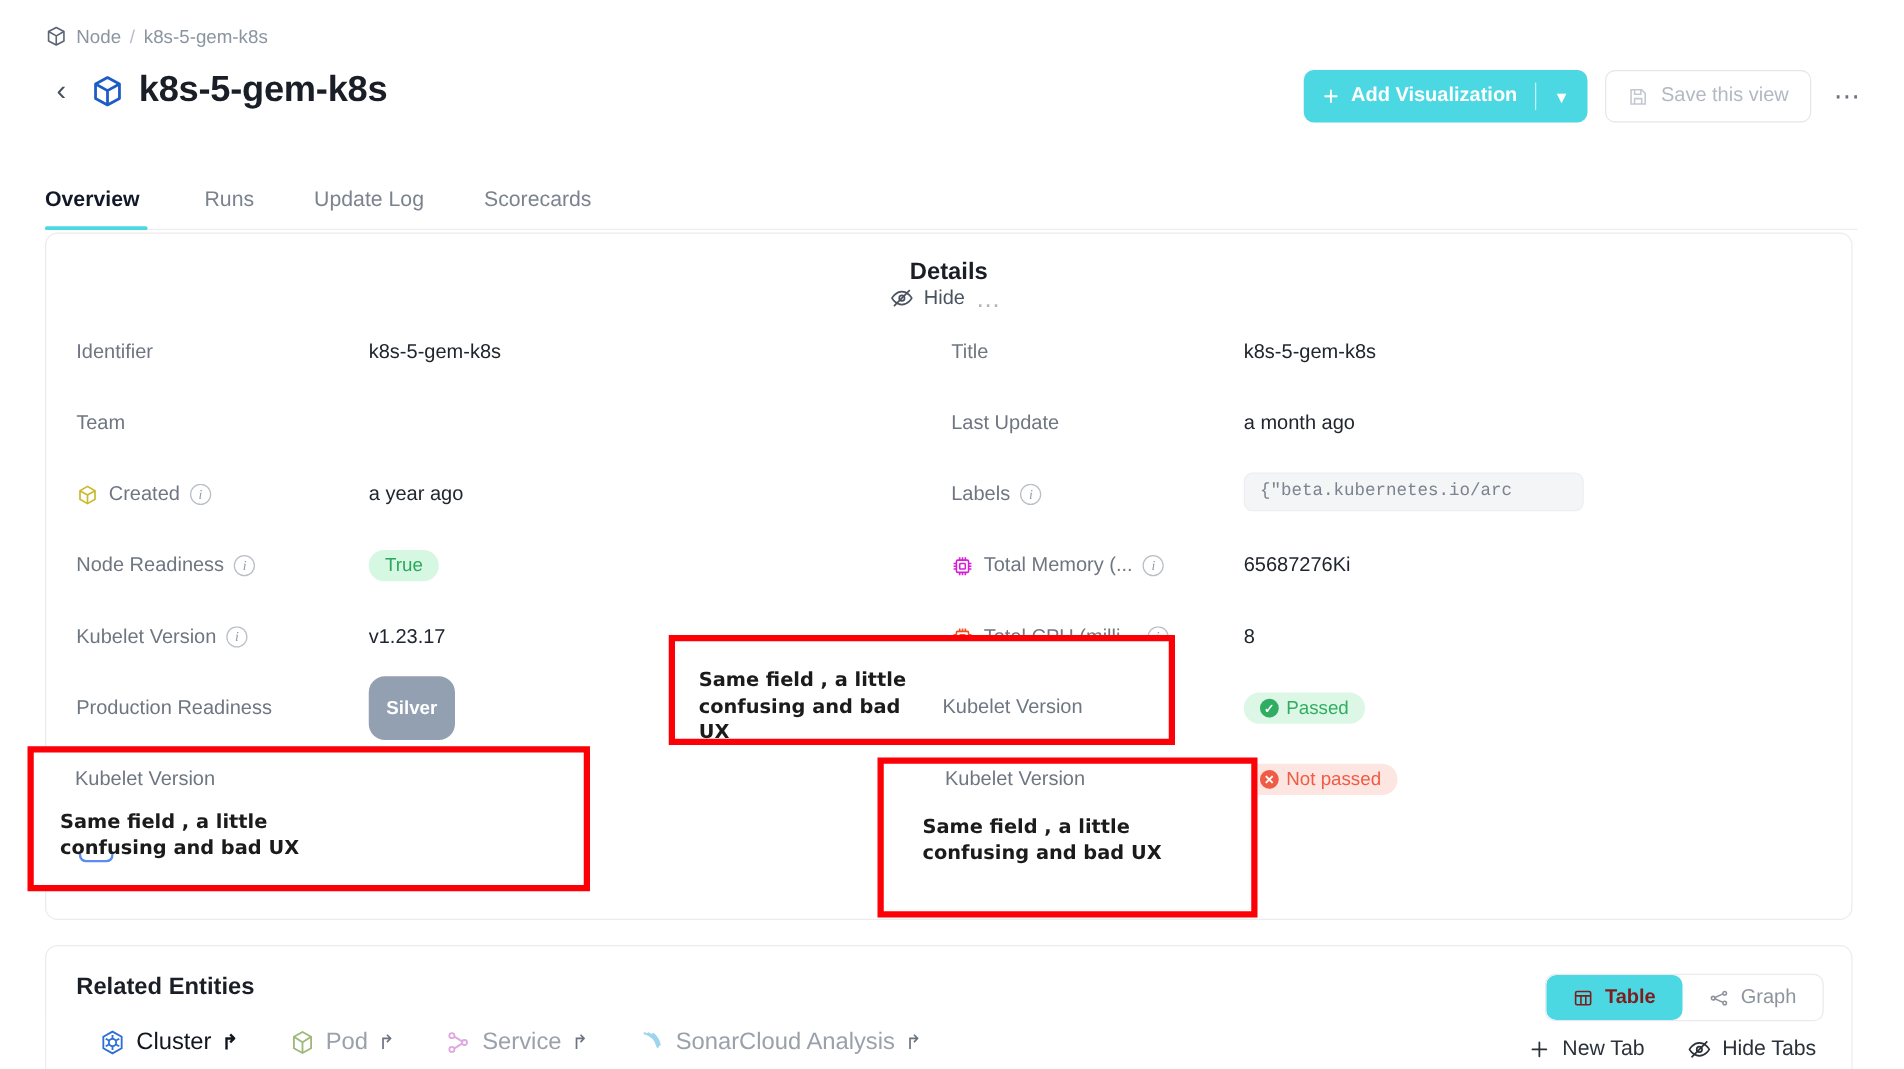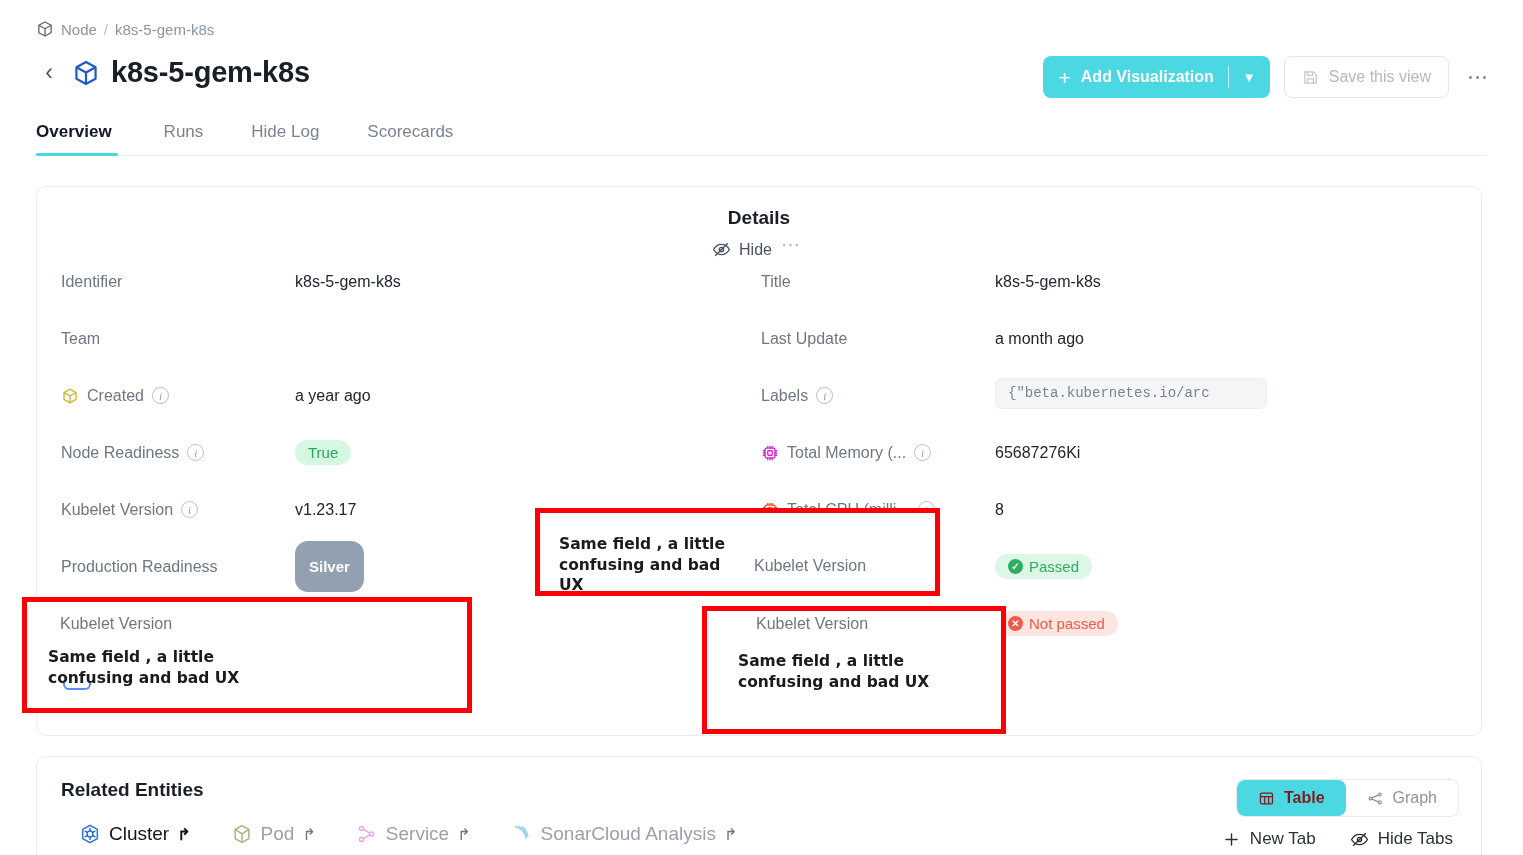--- a/index.html
+++ b/index.html
@@ -65,40 +65,40 @@
   
   .tabs {
     position: absolute; left: 36px; top: 122px; right: 0;
     display: flex; align-items: flex-end; gap: 0;
     border-bottom: 1px solid #ebedf0; width: 1450px;
   }
   .tab {
     font-size: 17px; color: #7b838f; padding: 0 24px 13px 24px;
     cursor: pointer; position: relative; white-space: nowrap;
   }
-  .tab:first-child { padding-left: 0; padding-right: 28px; }
+  .tab:first-child { padding-left: 0; padding-right: 28px; margin-top: 28px; }
   .tab.active { color: #111827; font-weight: 600; }
   .tab.active::after {
     content: ""; position: absolute; left: 0; right: 22px; bottom: -1px;
     height: 3px; background: #4bd8e3; border-radius: 2px;
   }
 
   
   .card {
     position: absolute; background: #fff;
     border: 1px solid #ececef; border-radius: 10px;
   }
   #details-card { left: 36px; top: 186px; width: 1446px; height: 550px; }
   .card-head {
     display: flex; align-items: center; justify-content: space-between;
     padding: 20px 24px 0 24px;
     flex-direction: column;
   }
   .card-title { font-size: 19px; font-weight: 700; color: #1a1f27; }
-  .card-head-right { display: flex; align-items: flex-end; gap: 4px; }
+  .card-head-right { display: flex; align-items: flex-start; gap: 4px; }
   .hide-btn {
     display: flex; align-items: center; gap: 8px;
     font-size: 16px; color: #4a5260; cursor: pointer;
   }
   .hide-btn .eye { width: 19px; height: 19px; }
   .card-head-right .kebab { color: #b0b6be; font-size: 19px; }
 
   
   .detail-grid {
     position: absolute; left: 0; top: 66px; width: 100%;
@@ -256,21 +256,21 @@
         </svg>
       </span>
       <span>Save this view</span>
     </button>
     <div class="kebab">⋯</div>
   </div>
 
   <div class="tabs">
     <div class="tab active"><span>Overview</span></div>
     <div class="tab"><span>Runs</span></div>
-    <div class="tab"><span>Hide Log</span></div>
+    <div class="tab"><span>Update Log</span></div>
     <div class="tab"><span>Scorecards</span></div>
   </div>
 
   <div class="card" id="details-card">
     <div class="card-head">
       <div class="card-title">Details</div>
       <div class="card-head-right">
         <div class="hide-btn">
           <span class="eye">
             <svg viewBox="0 0 24 24" width="19" height="19" fill="none" stroke="currentColor" stroke-width="1.7">

